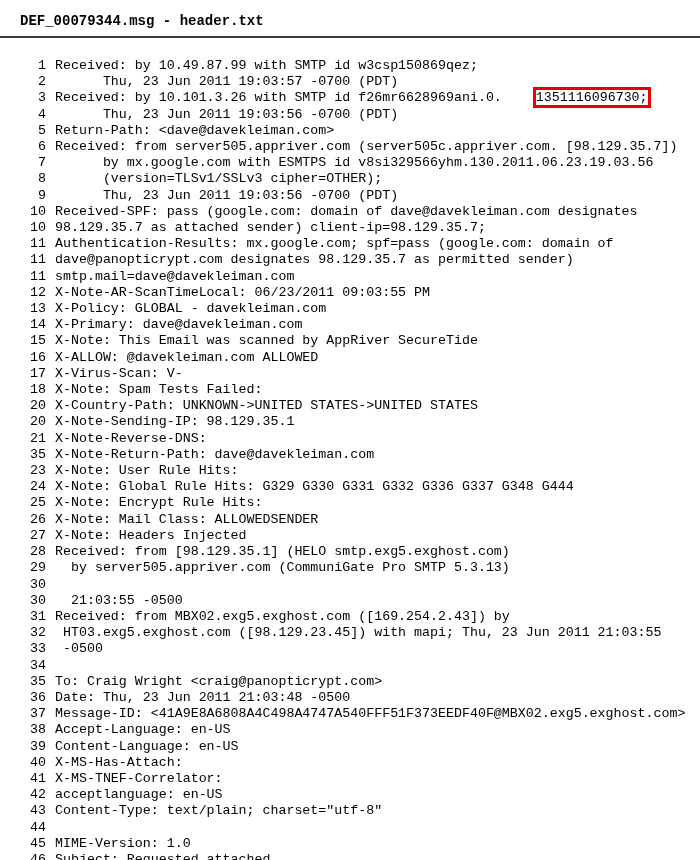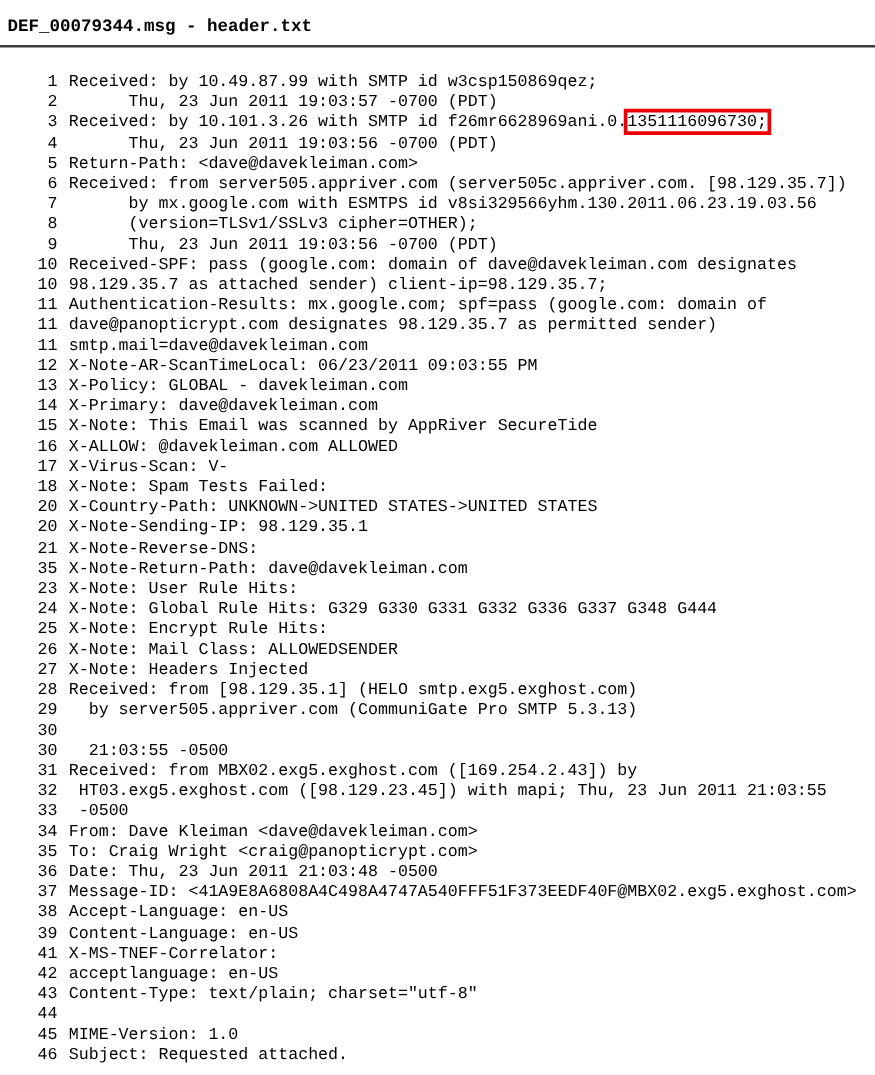--- a/index.html
+++ b/index.html
@@ -8,21 +8,21 @@
     background: #ffffff;
     width: 700px;
     height: 860px;
     overflow: hidden;
   }
   body {
     font-family: "Liberation Mono", "DejaVu Sans Mono", monospace;
     color: #000000;
   }
   .title-bar {
-    padding: 12px 10px 6px 6px;
+    padding: 12px 10px 6px 20px;
   }
   .doc-title {
     font-size: 14px;
     font-weight: bold;
     letter-spacing: 0;
     white-space: pre;
   }
   .separator {
     height: 0;
     border-top: 2px solid #3c3c3c;
@@ -45,20 +45,21 @@
   }
   .lt {
     padding-left: 9px;
     white-space: pre;
   }
   .mark {
     outline-style: solid;
     outline-width: 3px;
     outline-offset: 0px;
     outline-color: #ee0000;
+    margin-left: 34px;
   }
 </style>
 </head>
 <body>
 
 <div class="title-bar">
   <span class="doc-title">DEF_00079344.msg - header.txt</span>
 </div>
 
 <div class="separator"></div>
@@ -94,25 +95,26 @@
     <div class="row"><span class="ln">25</span><span class="lt">X-Note: Encrypt Rule Hits:</span></div>
     <div class="row"><span class="ln">26</span><span class="lt">X-Note: Mail Class: ALLOWEDSENDER</span></div>
     <div class="row"><span class="ln">27</span><span class="lt">X-Note: Headers Injected</span></div>
     <div class="row"><span class="ln">28</span><span class="lt">Received: from [98.129.35.1] (HELO smtp.exg5.exghost.com)</span></div>
     <div class="row"><span class="ln">29</span><span class="lt">  by server505.appriver.com (CommuniGate Pro SMTP 5.3.13)</span></div>
     <div class="row"><span class="ln">30</span></div>
     <div class="row"><span class="ln">30</span><span class="lt">  21:03:55 -0500</span></div>
     <div class="row"><span class="ln">31</span><span class="lt">Received: from MBX02.exg5.exghost.com ([169.254.2.43]) by</span></div>
     <div class="row"><span class="ln">32</span><span class="lt"> HT03.exg5.exghost.com ([98.129.23.45]) with mapi; Thu, 23 Jun 2011 21:03:55</span></div>
     <div class="row"><span class="ln">33</span><span class="lt"> -0500</span></div>
-    <div class="row"><span class="ln">34</span><span class="lt">From: Dave Kleiman &lt;dave@davekleiman.com&gt;</span></div>
+    <div class="row"><span class="ln">34</span></div>
     <div class="row"><span class="ln">35</span><span class="lt">To: Craig Wright &lt;craig@panopticrypt.com&gt;</span></div>
     <div class="row"><span class="ln">36</span><span class="lt">Date: Thu, 23 Jun 2011 21:03:48 -0500</span></div>
     <div class="row"><span class="ln">37</span><span class="lt">Message-ID: &lt;41A9E8A6808A4C498A4747A540FFF51F373EEDF40F@MBX02.exg5.exghost.com&gt;</span></div>
     <div class="row"><span class="ln">38</span><span class="lt">Accept-Language: en-US</span></div>
     <div class="row"><span class="ln">39</span><span class="lt">Content-Language: en-US</span></div>
+    <div class="row"><span class="ln">40</span><span class="lt">X-MS-Has-Attach:</span></div>
     <div class="row"><span class="ln">41</span><span class="lt">X-MS-TNEF-Correlator:</span></div>
     <div class="row"><span class="ln">42</span><span class="lt">acceptlanguage: en-US</span></div>
     <div class="row"><span class="ln">43</span><span class="lt">Content-Type: text/plain; charset="utf-8"</span></div>
     <div class="row"><span class="ln">44</span></div>
     <div class="row"><span class="ln">45</span><span class="lt">MIME-Version: 1.0</span></div>
     <div class="row"><span class="ln">46</span><span class="lt">Subject: Requested attached.</span></div>
   </div>
 
 </body></html>

